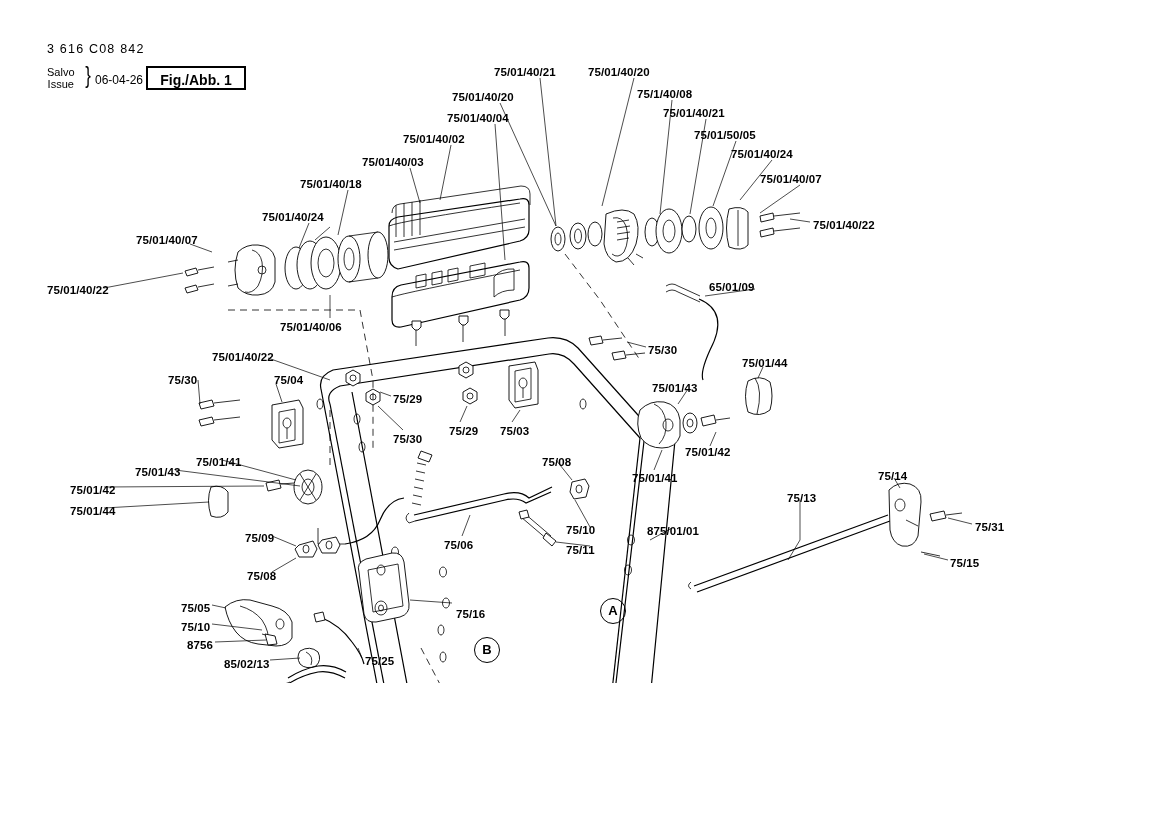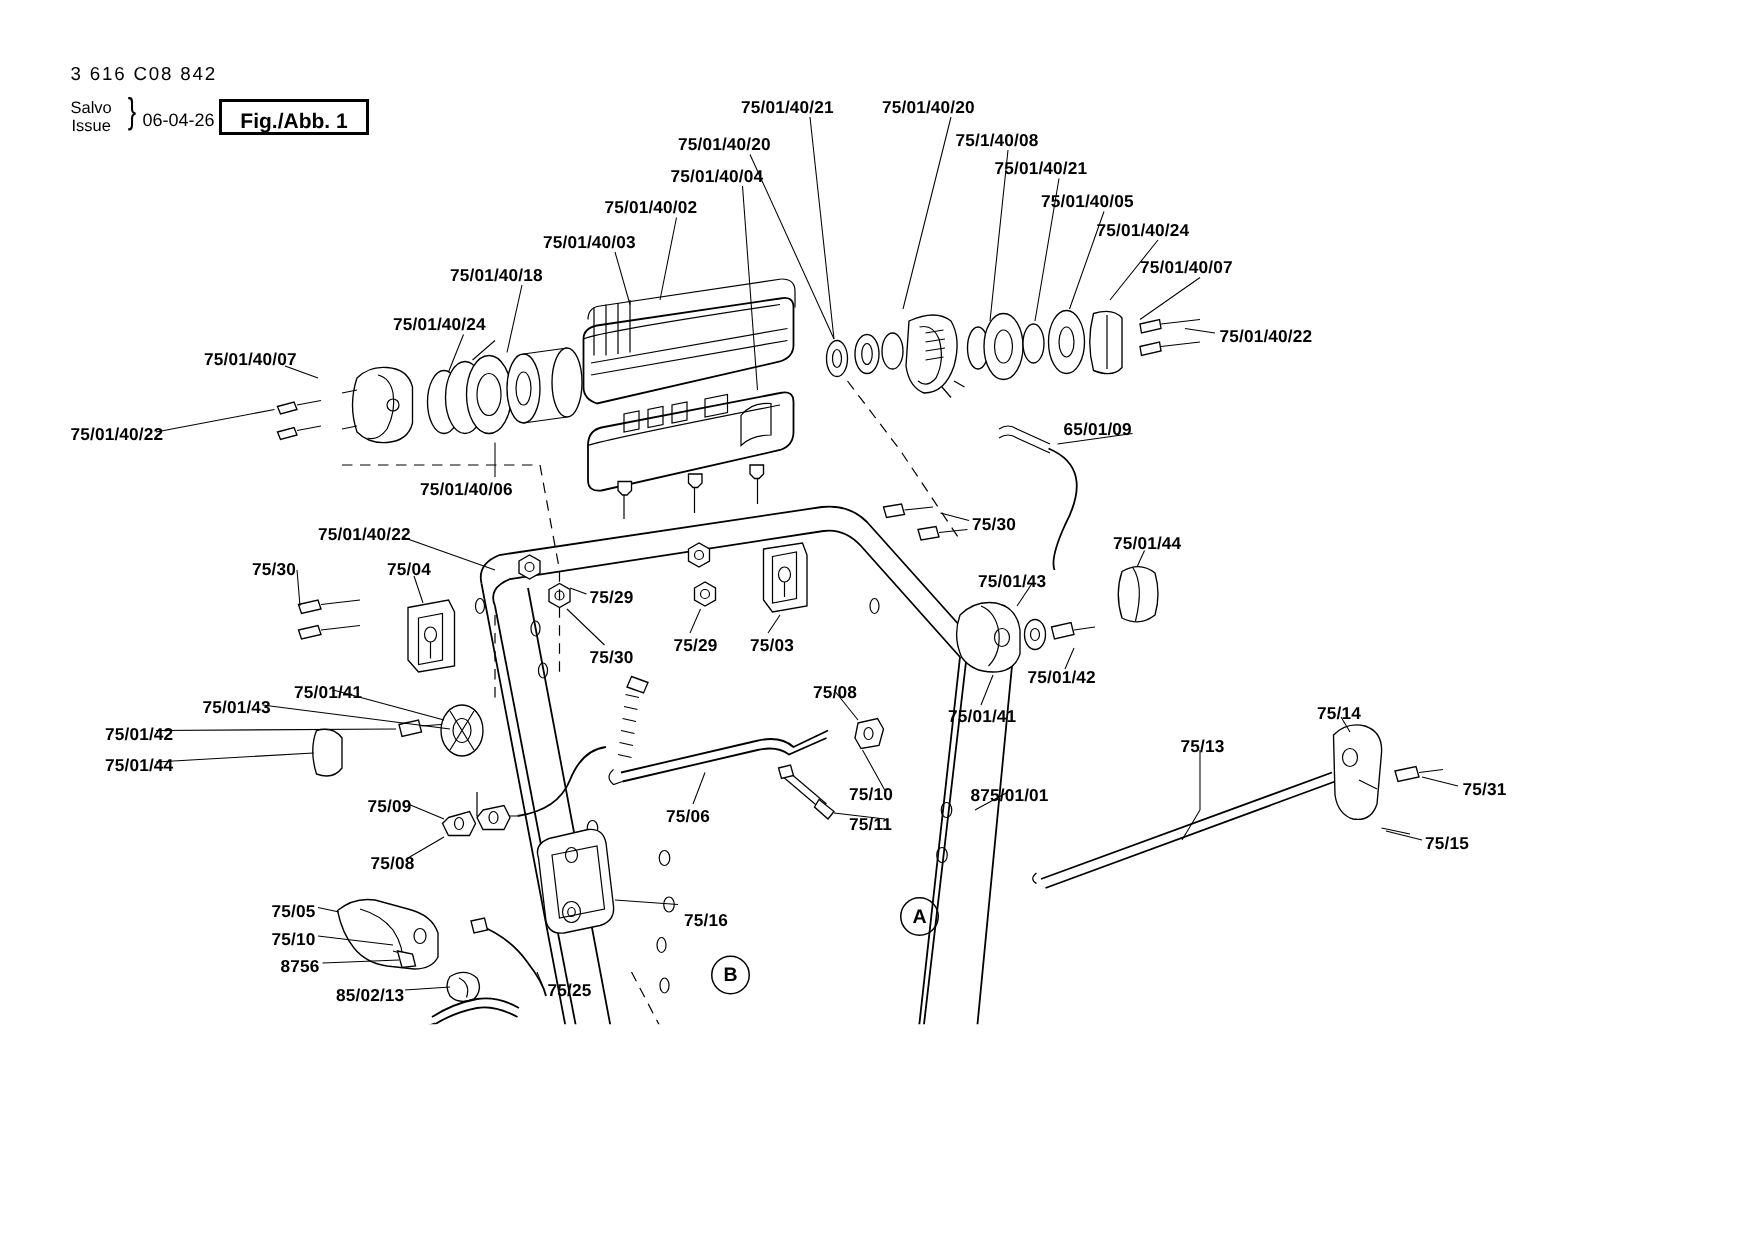--- a/index.html
+++ b/index.html
@@ -390,37 +390,37 @@
       <path d="M398 756 L408 736"></path>
     </g>
   </svg>
 
   <div class="lbl" style="left:494px; top:66px;">75/01/40/21</div>
   <div class="lbl" style="left:588px; top:66px;">75/01/40/20</div>
   <div class="lbl" style="left:637px; top:88px;">75/1/40/08</div>
   <div class="lbl" style="left:452px; top:91px;">75/01/40/20</div>
   <div class="lbl" style="left:663px; top:107px;">75/01/40/21</div>
   <div class="lbl" style="left:447px; top:112px;">75/01/40/04</div>
-  <div class="lbl" style="left:694px; top:129px;">75/01/40/05</div>
+  <div class="lbl" style="left:694px; top:129px;">75/01/50/05</div>
   <div class="lbl" style="left:403px; top:133px;">75/01/40/02</div>
   <div class="lbl" style="left:731px; top:148px;">75/01/40/24</div>
   <div class="lbl" style="left:362px; top:156px;">75/01/40/03</div>
   <div class="lbl" style="left:760px; top:173px;">75/01/40/07</div>
   <div class="lbl" style="left:300px; top:178px;">75/01/40/18</div>
   <div class="lbl" style="left:262px; top:211px;">75/01/40/24</div>
   <div class="lbl" style="left:813px; top:219px;">75/01/40/22</div>
   <div class="lbl" style="left:136px; top:234px;">75/01/40/07</div>
   <div class="lbl" style="left:47px; top:284px;">75/01/40/22</div>
   <div class="lbl" style="left:280px; top:321px;">75/01/40/06</div>
   <div class="lbl" style="left:709px; top:281px;">65/01/09</div>
   <div class="lbl" style="left:648px; top:344px;">75/30</div>
   <div class="lbl" style="left:742px; top:357px;">75/01/44</div>
   <div class="lbl" style="left:212px; top:351px;">75/01/40/22</div>
   <div class="lbl" style="left:168px; top:374px;">75/30</div>
-  <div class="lbl" style="left:258px; top:374px;">75/04</div>
+  <div class="lbl" style="left:274px; top:374px;">75/04</div>
   <div class="lbl" style="left:652px; top:382px;">75/01/43</div>
   <div class="lbl" style="left:393px; top:393px;">75/29</div>
   <div class="lbl" style="left:449px; top:425px;">75/29</div>
   <div class="lbl" style="left:500px; top:425px;">75/03</div>
   <div class="lbl" style="left:393px; top:433px;">75/30</div>
   <div class="lbl" style="left:685px; top:446px;">75/01/42</div>
   <div class="lbl" style="left:196px; top:456px;">75/01/41</div>
   <div class="lbl" style="left:135px; top:466px;">75/01/43</div>
   <div class="lbl" style="left:632px; top:472px;">75/01/41</div>
   <div class="lbl" style="left:542px; top:456px;">75/08</div>

